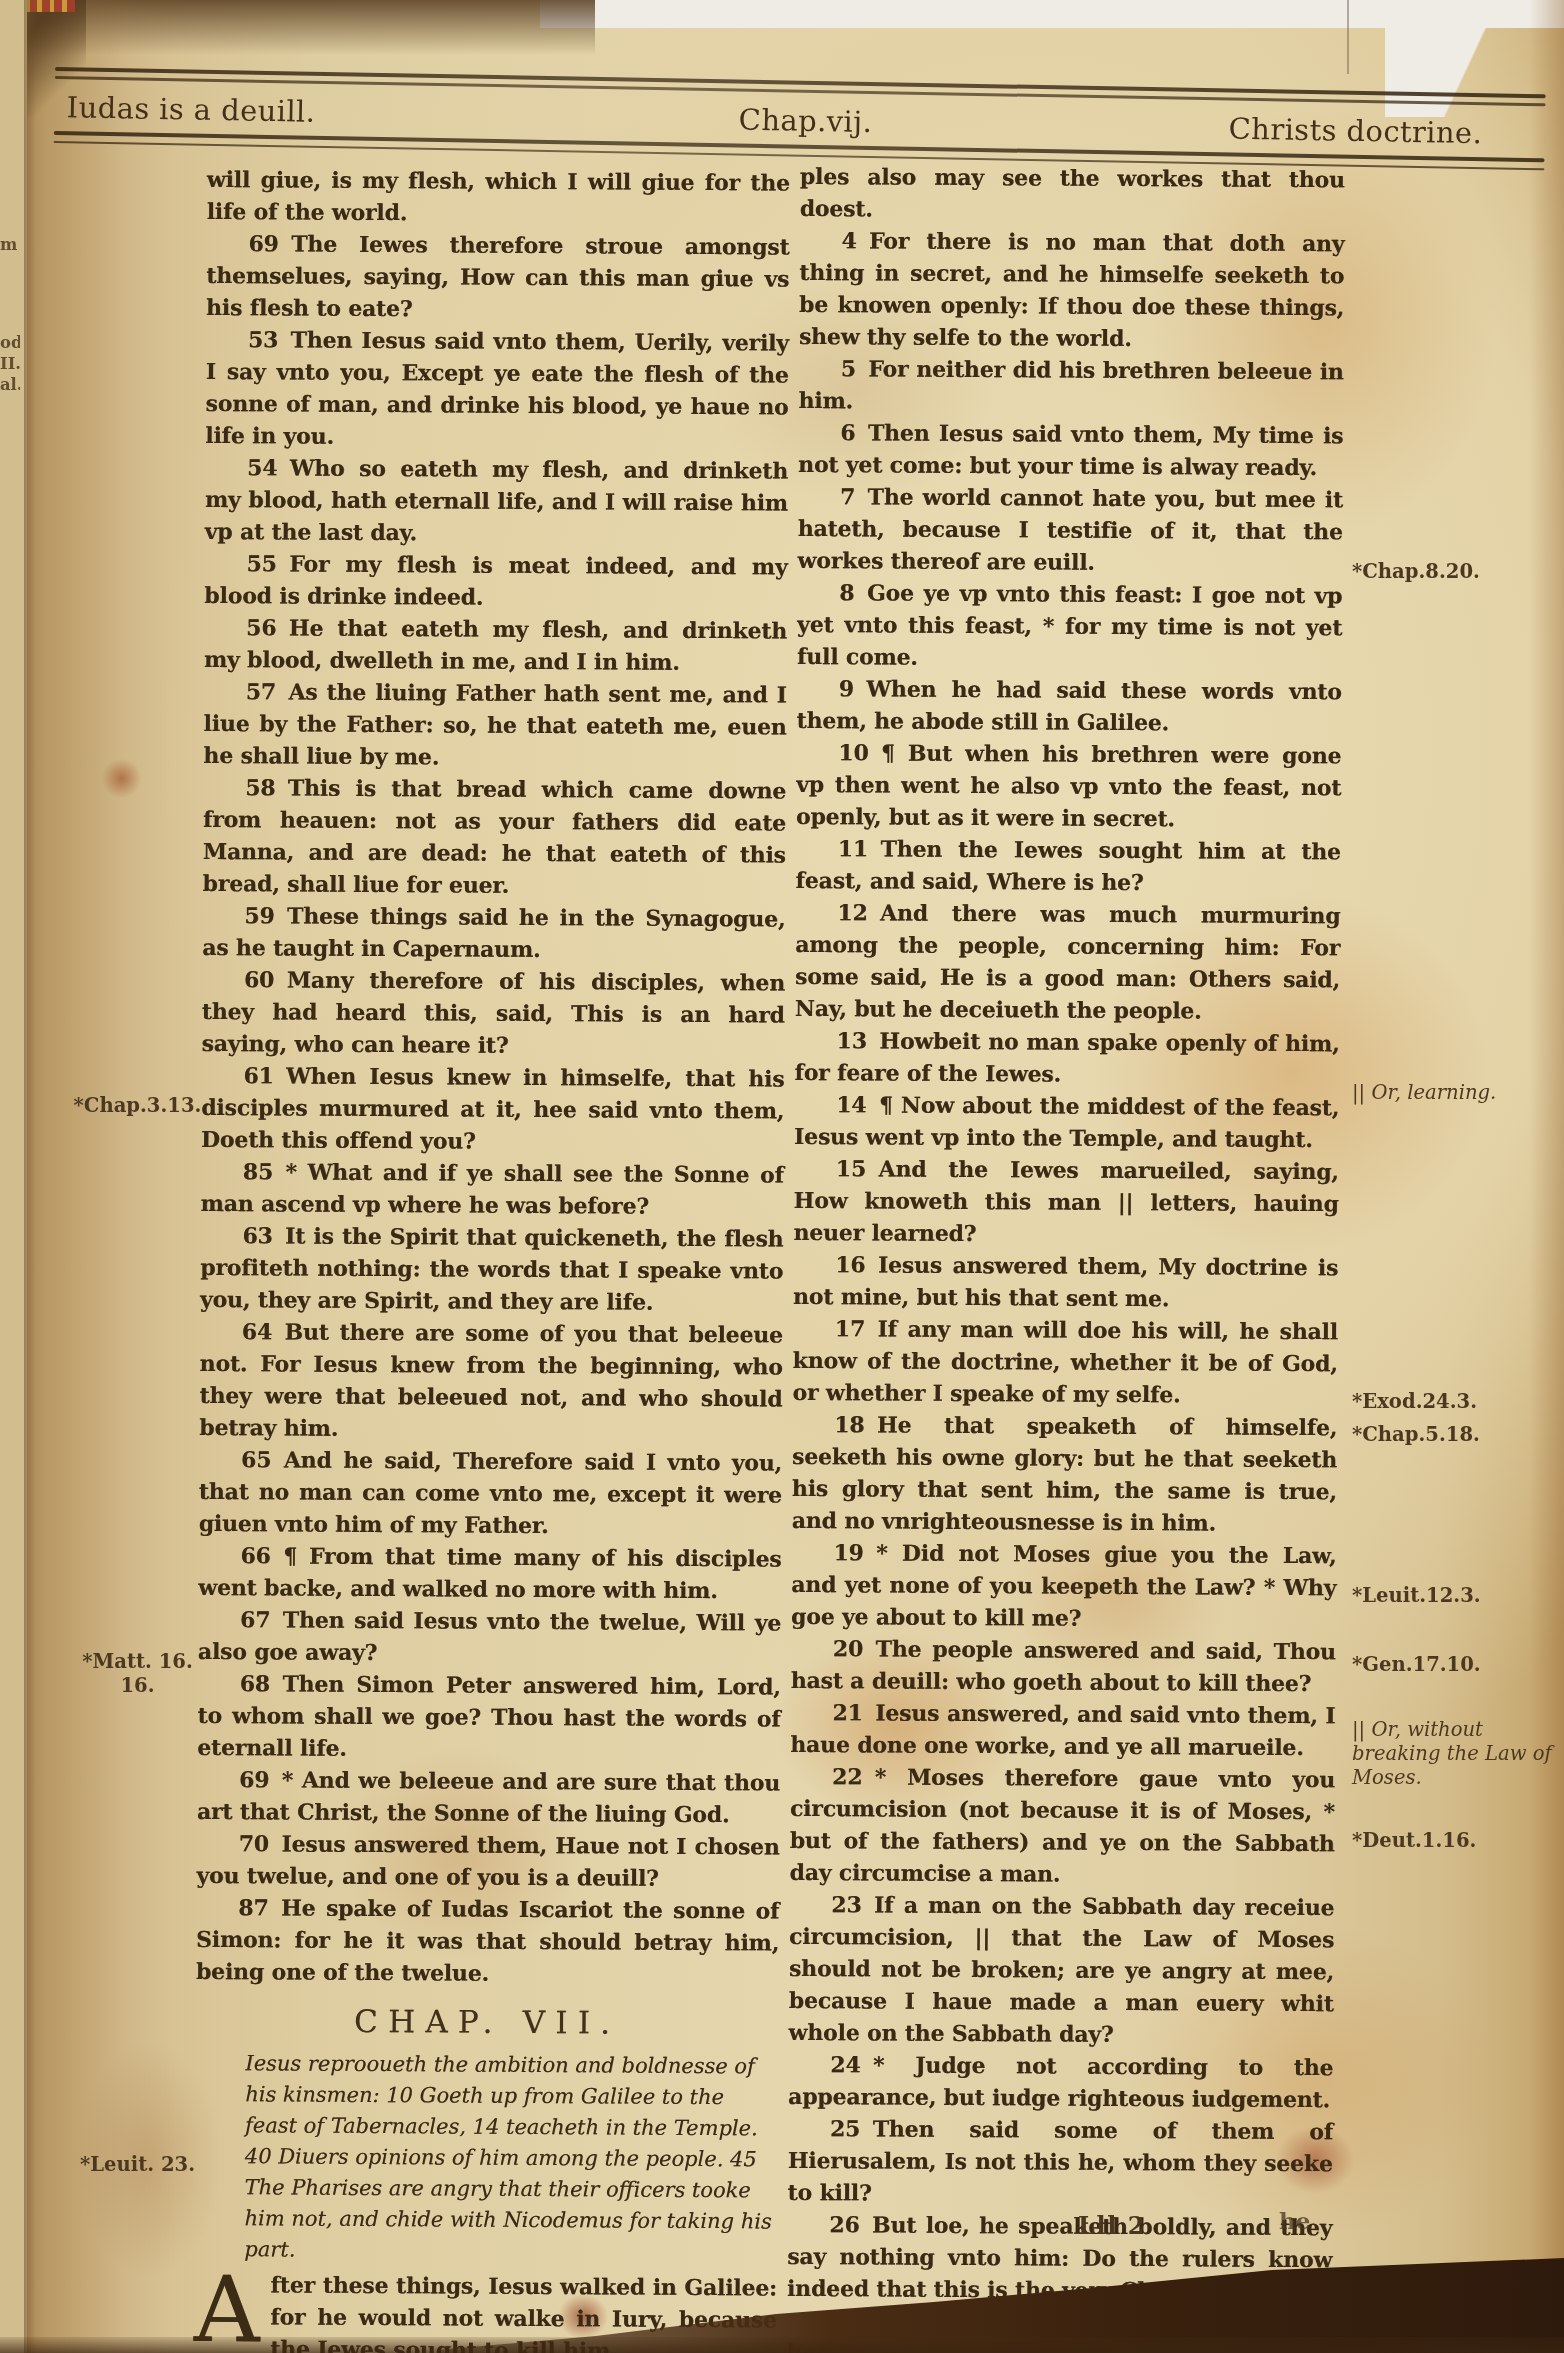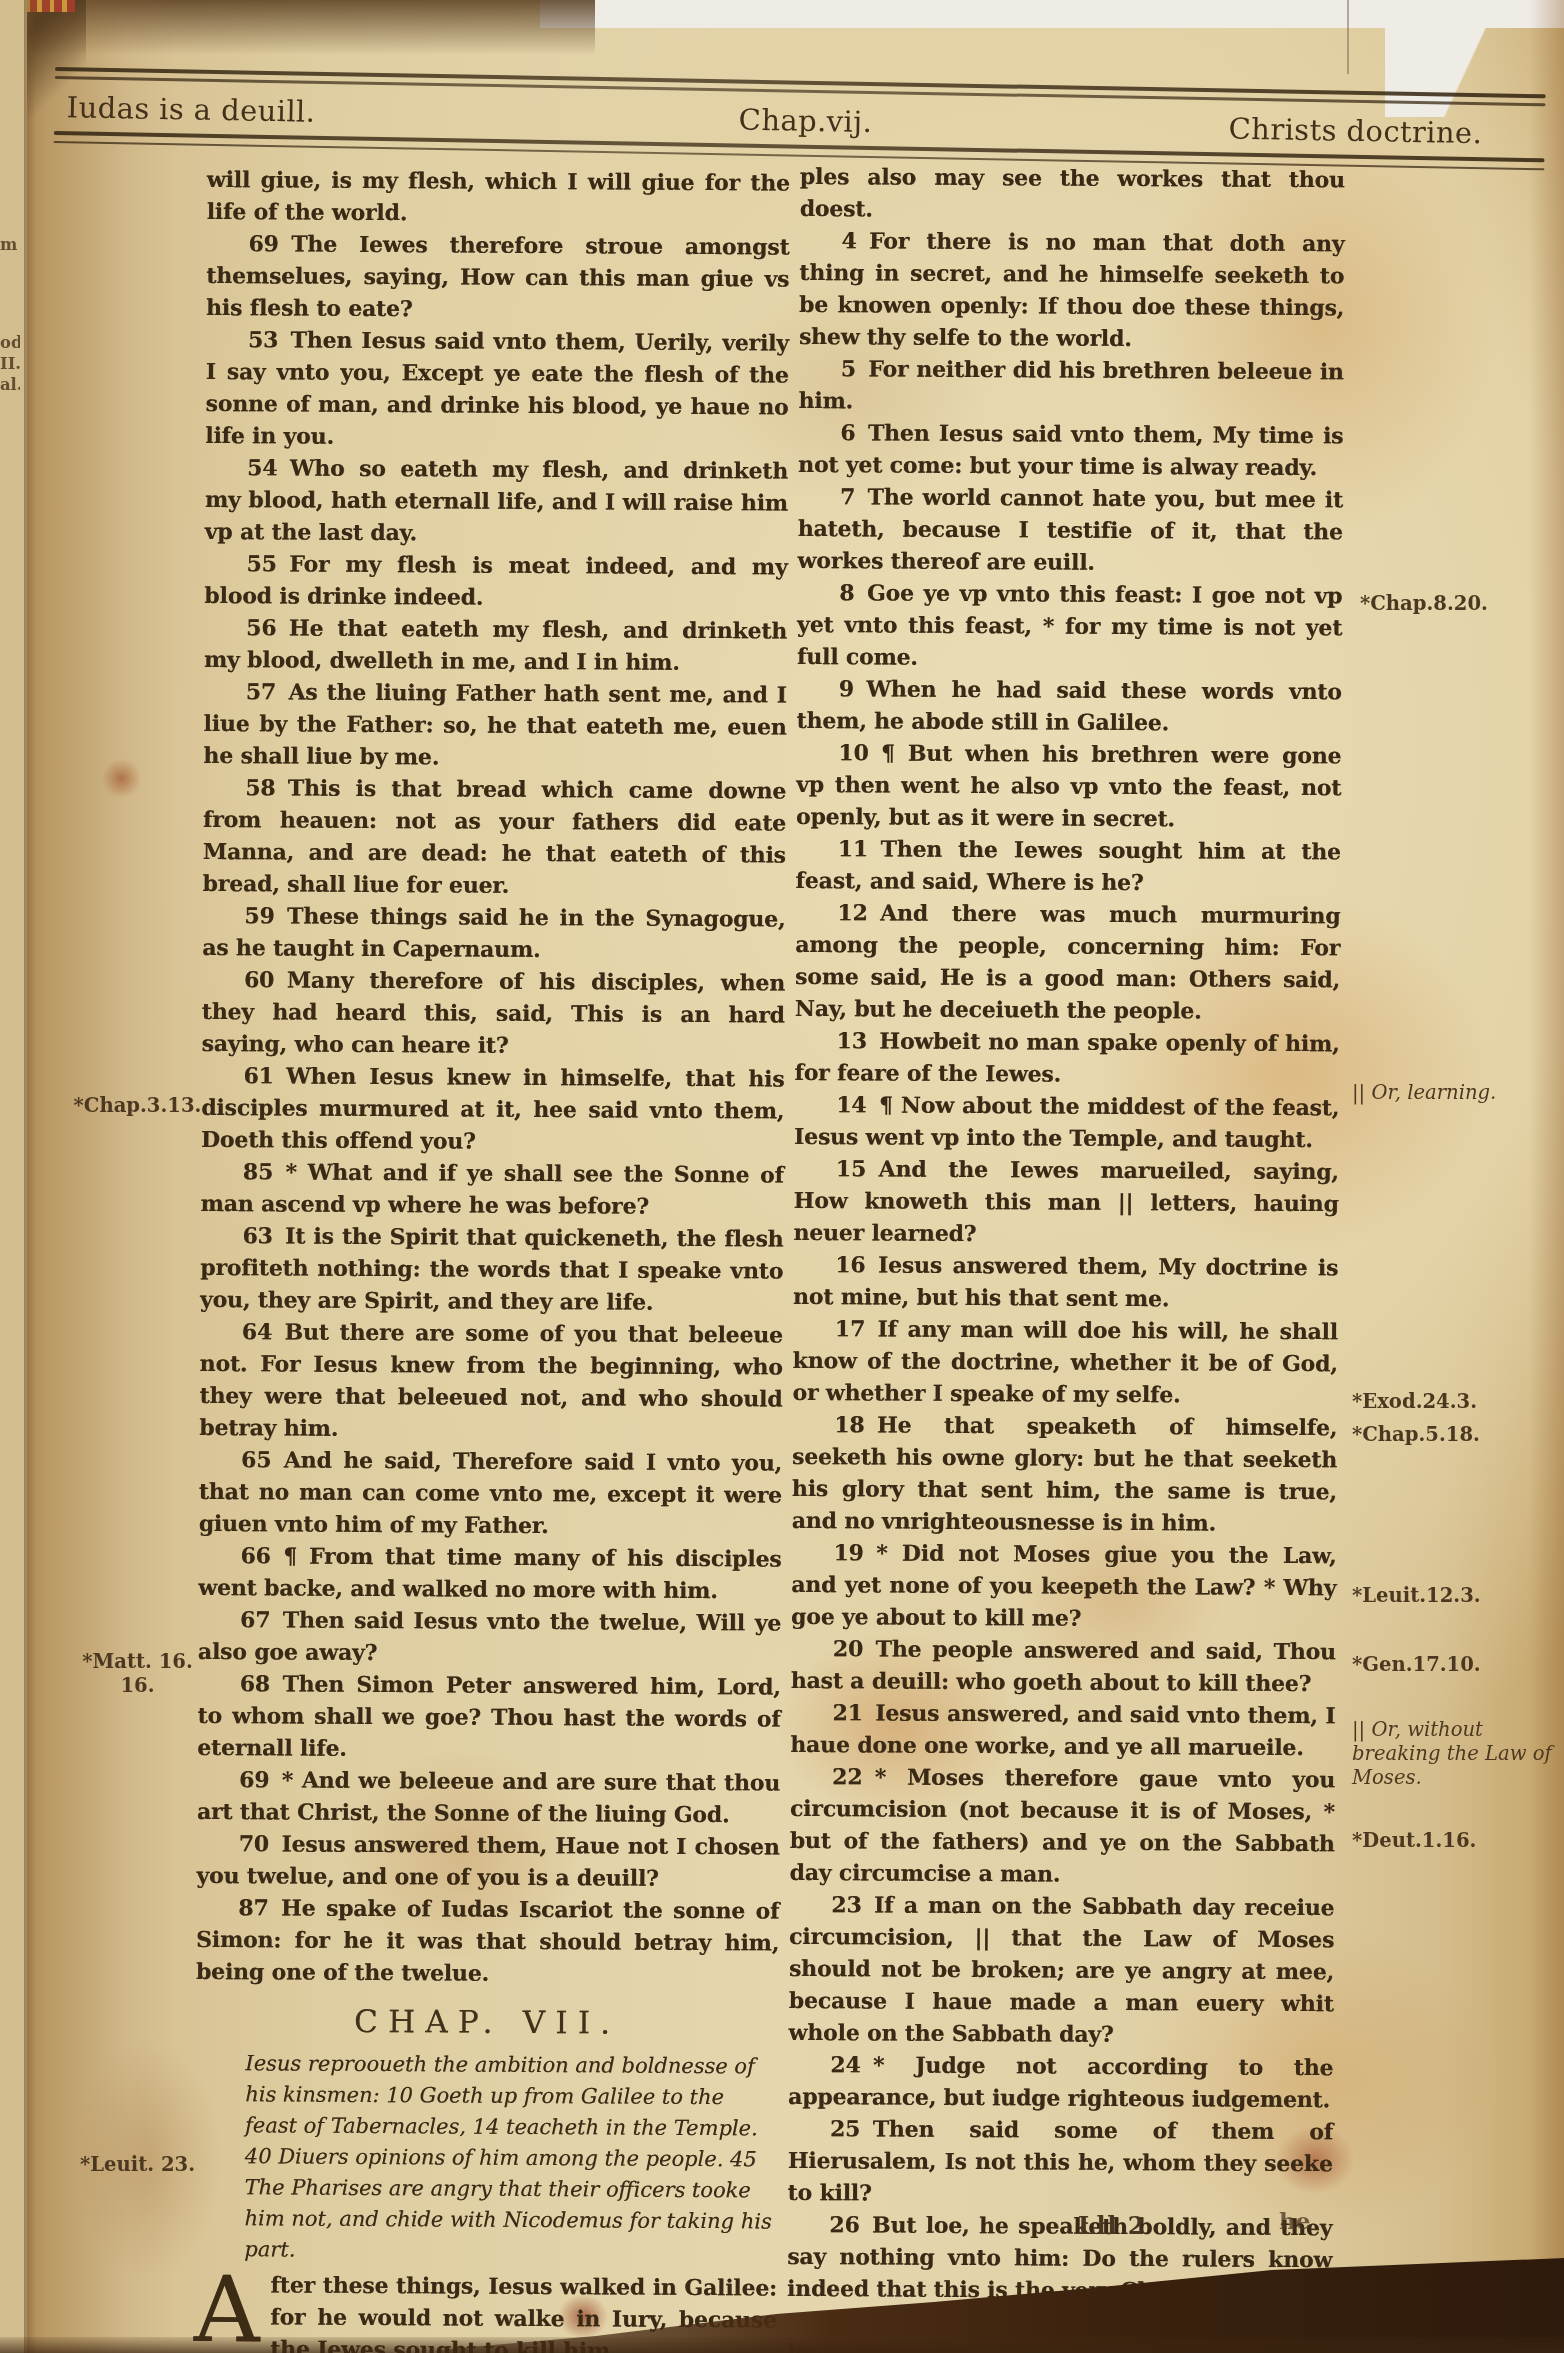--- a/index.html
+++ b/index.html
@@ -170,21 +170,21 @@
       <p class="verse"><span class="vnum">26</span>But loe, he speaketh boldly, and they say nothing vnto him: Do the rulers know indeed that this is the very Christ?</p>
       <p class="verse"><span class="vnum">27</span>Howbeit we know this man whence hee is: but when Christ commeth, no man knoweth whence he is</p>
     </div>
 
   <div id="margin-left">
       <div class="mnote mleft" style="top: 1094px;">*Chap.3.13.</div>
       <div class="mnote mleft" style="top: 1650px;">*Matt. 16. 16.</div>
       <div class="mnote mleft" style="top: 2153px;">*Leuit. 23.</div>
     </div>
   <div id="margin-right">
-      <div class="mnote mright" style="top: 592px; margin-left: 8px;">*Chap.8.20.</div>
+      <div class="mnote mright" style="top: 560px;">*Chap.8.20.</div>
       <div class="mnote mright or" style="top: 1081px;">|| Or, learning.</div>
       <div class="mnote mright" style="top: 1390px;">*Exod.24.3.</div>
       <div class="mnote mright" style="top: 1423px;">*Chap.5.18.</div>
       <div class="mnote mright" style="top: 1584px;">*Leuit.12.3.</div>
       <div class="mnote mright" style="top: 1653px;">*Gen.17.10.</div>
       <div class="mnote mright or" style="top: 1718px;">|| Or, without breaking the Law of Moses.</div>
       <div class="mnote mright" style="top: 1829px;">*Deut.1.16.</div>
     </div>
 
   <div id="edge-frags">

